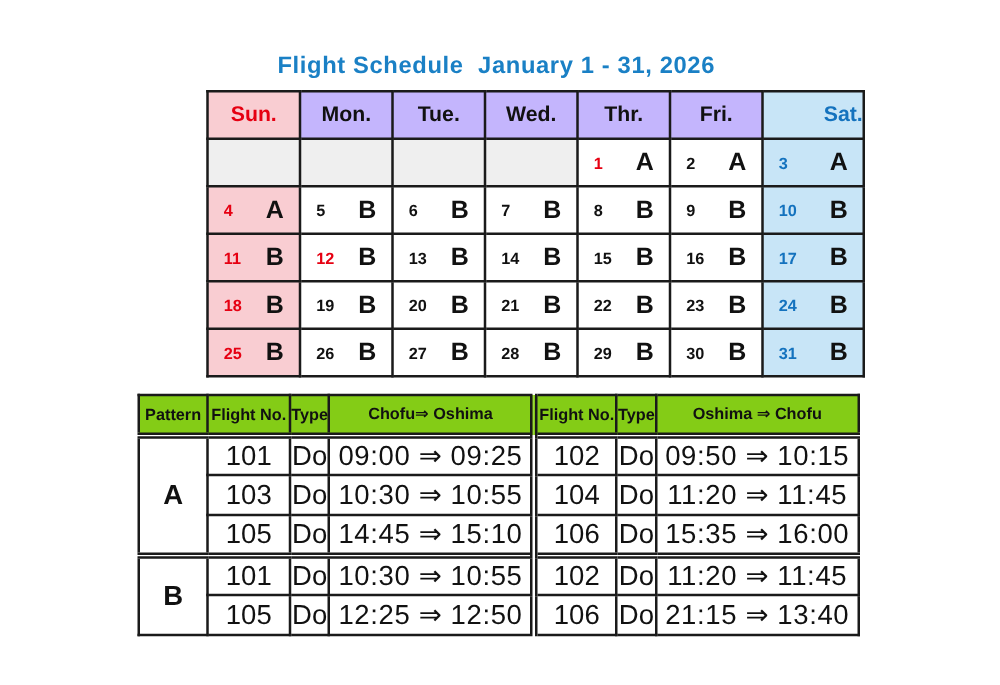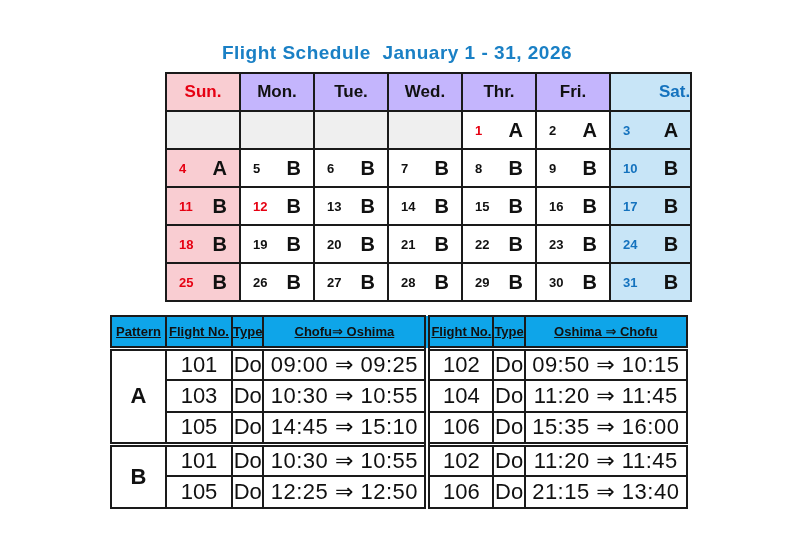--- a/index.html
+++ b/index.html
@@ -80,25 +80,24 @@
     top: 315px;
   }
   .timetable th, .timetable td {
     border: 2px solid #1a1a1a;
     padding: 0;
     text-align: center;
     color: #111;
     background: #fff;
   }
   .timetable th {
-    background: #0ea5e9;
+    background: #84cc16;
     font-size: 13px;
     font-weight: bold;
     height: 32px;
-    text-decoration: underline;
   }
   .timetable td { height: 32px; font-size: 22px; border-radius: 10px; }
   .timetable tr.hdr th { border-bottom: 5px double #1a1a1a; }
   .timetable .dbl-left { border-left: 6px double #1a1a1a; }
   .timetable tr.section-top td { border-top: 5px double #1a1a1a; }
   .pattern-cell {
     font-size: 26px;
     font-weight: bold;
   }
   .type-cell { font-size: 15px; }

